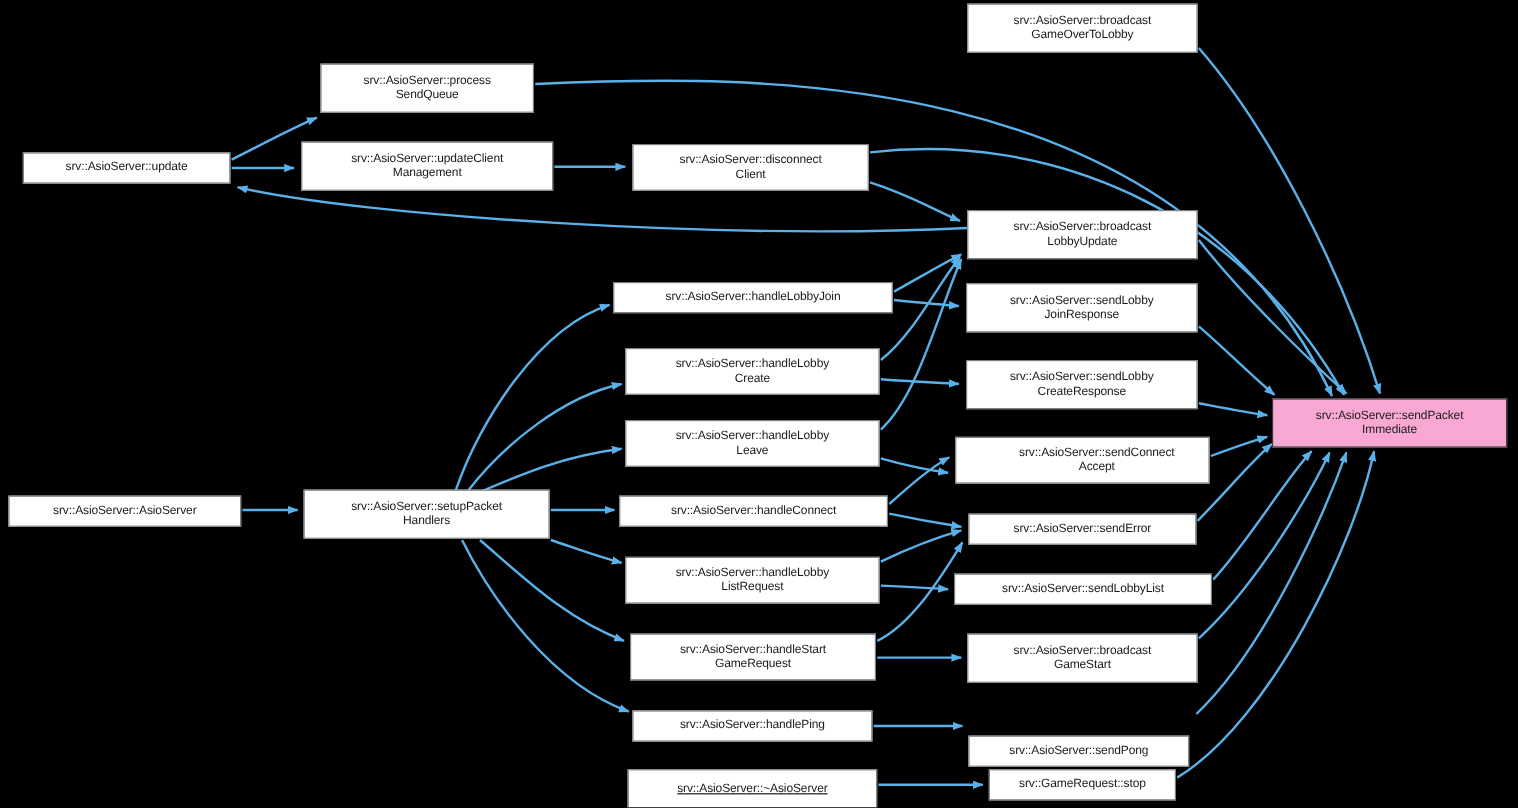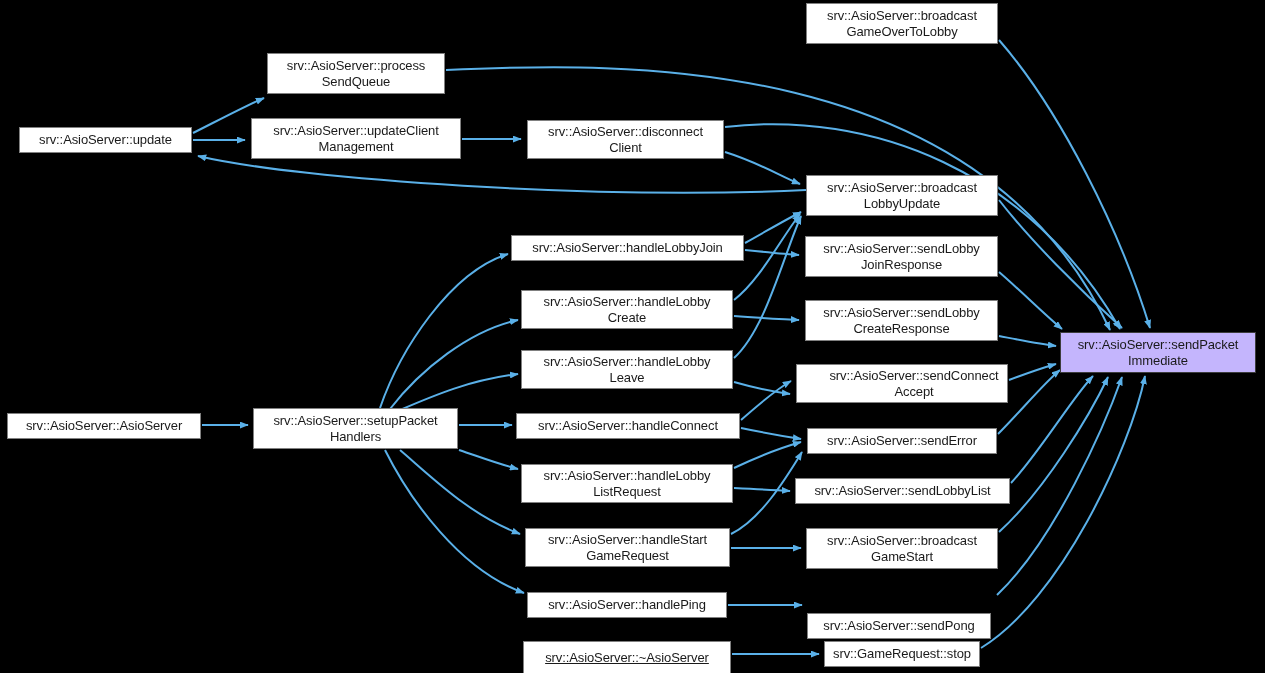--- a/index.html
+++ b/index.html
@@ -21,33 +21,33 @@
     top: 0;
     width: 1265px;
     height: 673px;
   }
   .node {
     position: absolute;
     box-sizing: border-box;
     background: #ffffff;
     border: 1px solid #808080;
     color: #1a1a1a;
-    font-size: 13px;
+    font-size: 10px;
     line-height: 1.18;
     display: flex;
     align-items: center;
     justify-content: center;
     text-align: center;
     white-space: pre-line;
     z-index: 5;
     letter-spacing: -0.1px;
     box-shadow: 1px 1px 0 0 rgba(0,0,0,0.25);
   }
   .node.highlight {
-    background: #c4b5fd;
+    background: #f9a8d4;
     border-color: #3d3d3d;
   }
   .node-label {
     display: block;
     padding: 0 4px;
   }
 </style>
 </head>
 <body>
 

